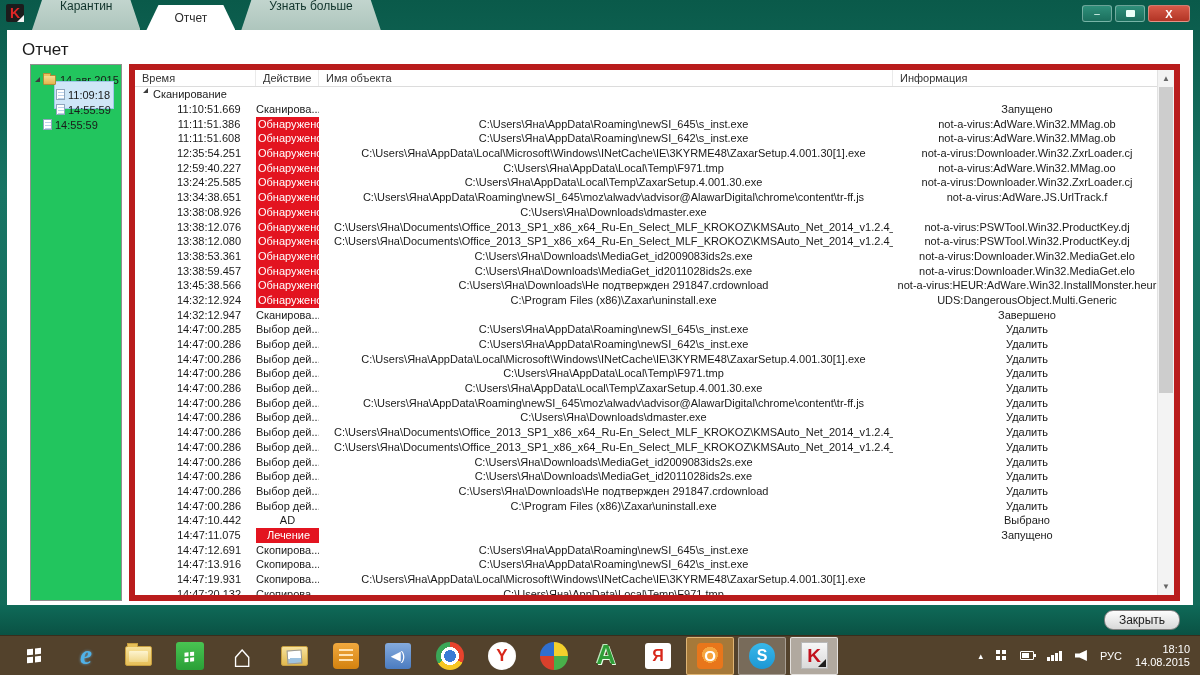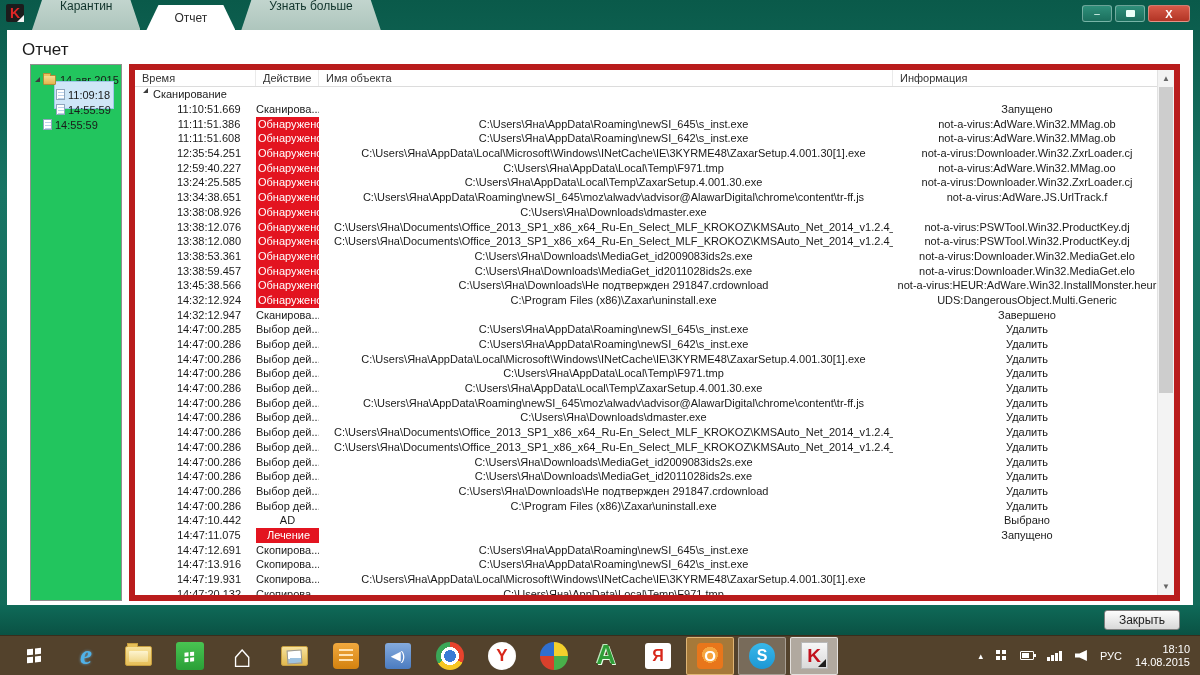--- a/index.html
+++ b/index.html
@@ -54,21 +54,21 @@
   .c-obj{width:574px;flex:none;padding-left:15px;overflow:hidden;}
   .c-info{flex:1;padding-left:4px;overflow:hidden;}
 
   .vscroll{position:absolute;top:0;right:0;bottom:0;width:17px;background:#f3f3f3;border-left:1px solid #e2e2e2;}
   .sbtn{position:absolute;left:0;right:0;height:17px;display:flex;align-items:center;justify-content:center;font-size:8px;color:#666;}
   .sbtn.up{top:0;} .sbtn.down{bottom:0;}
   .sthumb{position:absolute;left:1px;right:1px;top:17px;height:306px;background:#cdcdcd;}
 
   
   .bottombar{position:absolute;left:0;right:0;bottom:0;height:30px;background:linear-gradient(#0f6a58,#0a5244);display:flex;align-items:center;justify-content:flex-end;padding-right:20px;}
-  .close-btn{width:76px;height:20px;border:1px solid #7f7f7f;border-radius:3px;background:linear-gradient(#fdfdfd,#d8d8d8);font-size:12px;color:#222;font-family:"Liberation Sans",sans-serif;}
+  .close-btn{width:76px;height:20px;border:1px solid #7f7f7f;border-radius:9px;background:linear-gradient(#fdfdfd,#d8d8d8);font-size:12px;color:#222;font-family:"Liberation Sans",sans-serif;}
 
   
   .taskbar{position:absolute;left:0;bottom:0;width:1200px;height:40px;background:#53422c;border-top:1px solid #3a2d1c;display:flex;align-items:center;padding:0 10px;gap:4px;}
   .tb-app{width:48px;height:38px;display:flex;align-items:center;justify-content:center;border-radius:2px;flex:none;}
   .tb-app.active{background:rgba(255,255,255,.22);border:1px solid rgba(255,255,255,.35);}
   .tb-glyph{display:flex;align-items:center;justify-content:center;}
   .app-start .tb-glyph::before{content:"";display:block;width:6px;height:6px;background:#fff;box-shadow:8px 0 0 #fff,0 8px 0 #fff,8px 8px 0 #fff;transform:skewY(-6deg);margin:0 8px 8px 0;}
   .app-ie .tb-glyph{font-family:"Liberation Serif",serif;font-style:italic;font-weight:bold;font-size:27px;color:#4fb2e8;text-shadow:0 0 3px rgba(120,200,255,.7);}
   .app-explorer .tb-glyph{width:27px;height:20px;background:linear-gradient(#f7e29c,#e6bf58);border:1px solid #c79f3f;border-radius:2px;position:relative;}
   .app-explorer .tb-glyph::before{content:"";position:absolute;top:-4px;left:1px;width:9px;height:3px;background:#e6bf58;border:1px solid #c79f3f;border-bottom:none;}

